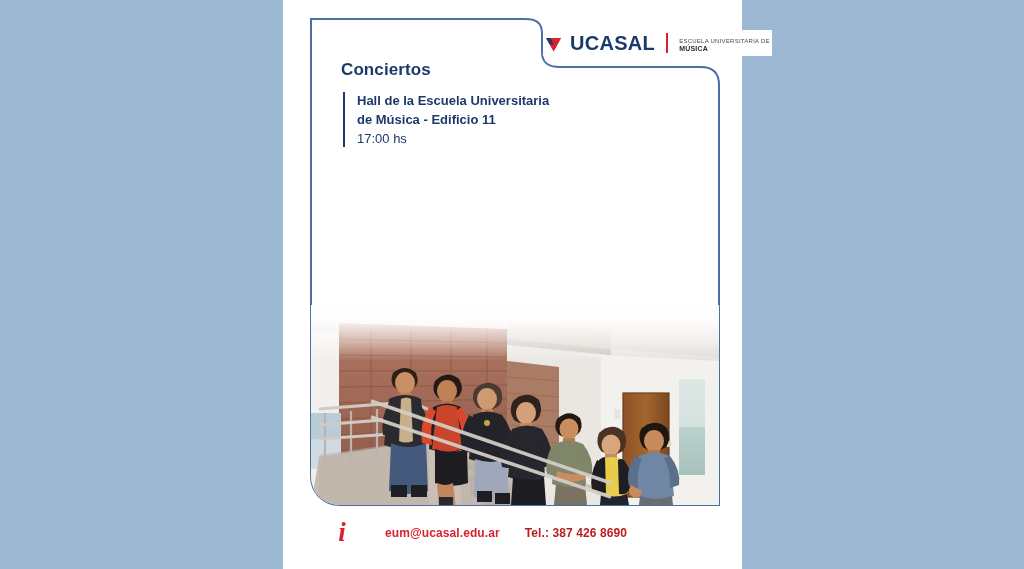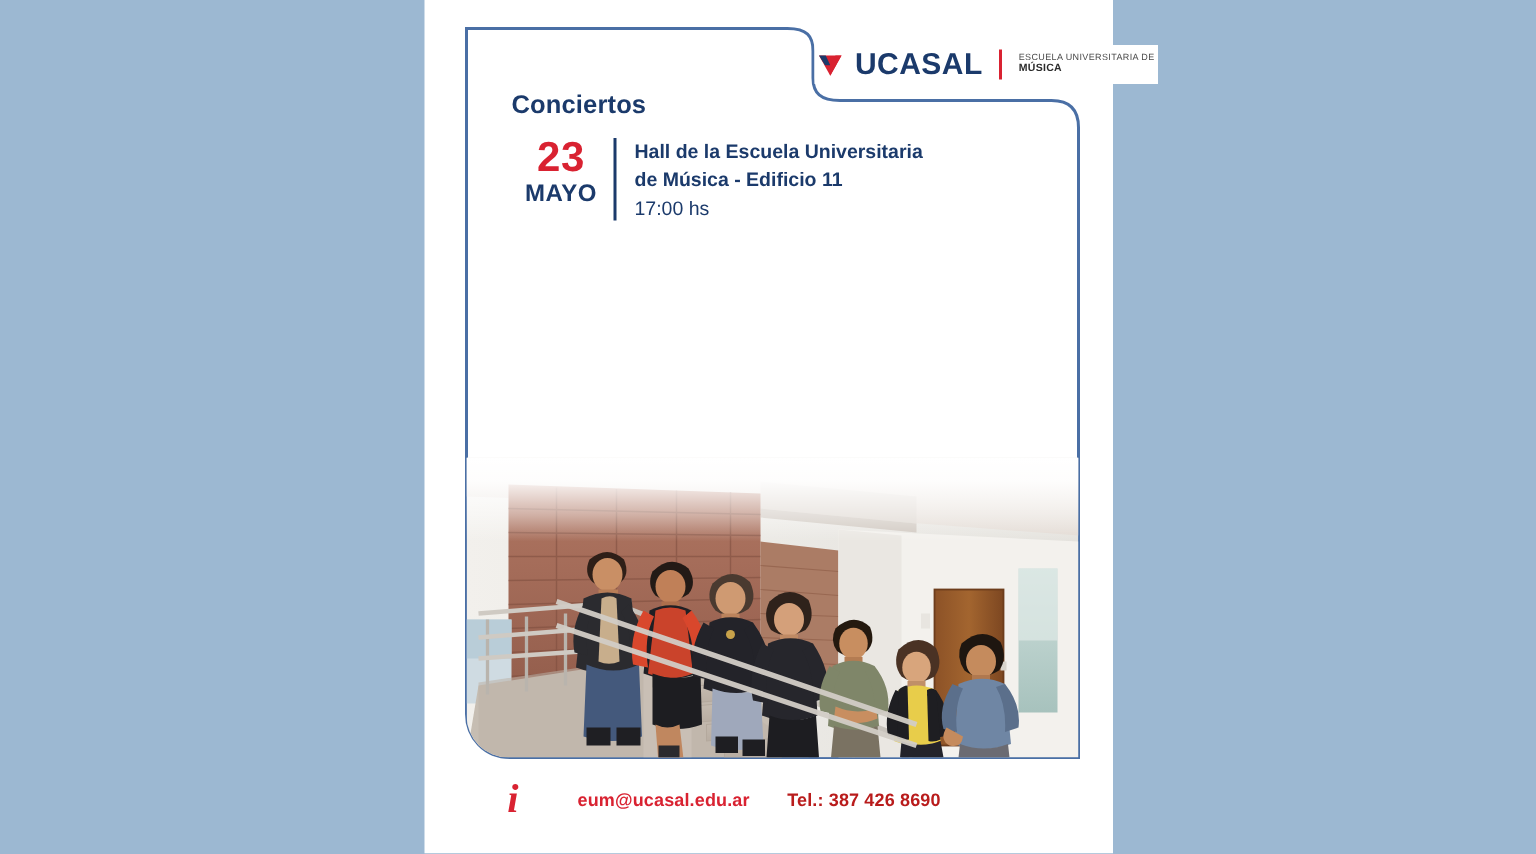--- a/index.html
+++ b/index.html
@@ -49,21 +49,21 @@
     height: 488px;
     overflow: visible;
   }
 
   
   #logo-block {
     position: absolute;
     left: 260px;   
     top: 30px;
     display: flex;
-    align-items: center;
+    align-items: flex-end;
     gap: 8px;
     z-index: 6;
     background: #ffffff;
     padding: 3px 2px 3px 2px;
   }
   .logo-mark {
     width: 17px;
     height: 17px;
     flex: 0 0 auto;
     display: block;
@@ -300,24 +300,20 @@
       </span>
     </div>
 
     <div id="content">
 
       <div id="eyebrow">Conciertos</div>
 
 
 
       <div id="event-row">
-        <div id="date-block">
-          <span id="date-day">23</span>
-          <span id="date-month">MAYO</span>
-        </div>
         <div id="date-divider"></div>
         <div id="venue-block">
           <span class="venue-line">Hall de la Escuela Universitaria</span>
           <span class="venue-line">de Música - Edificio 11</span>
           <span id="venue-time">17:00 hs</span>
         </div>
       </div>
 
     </div>
 

